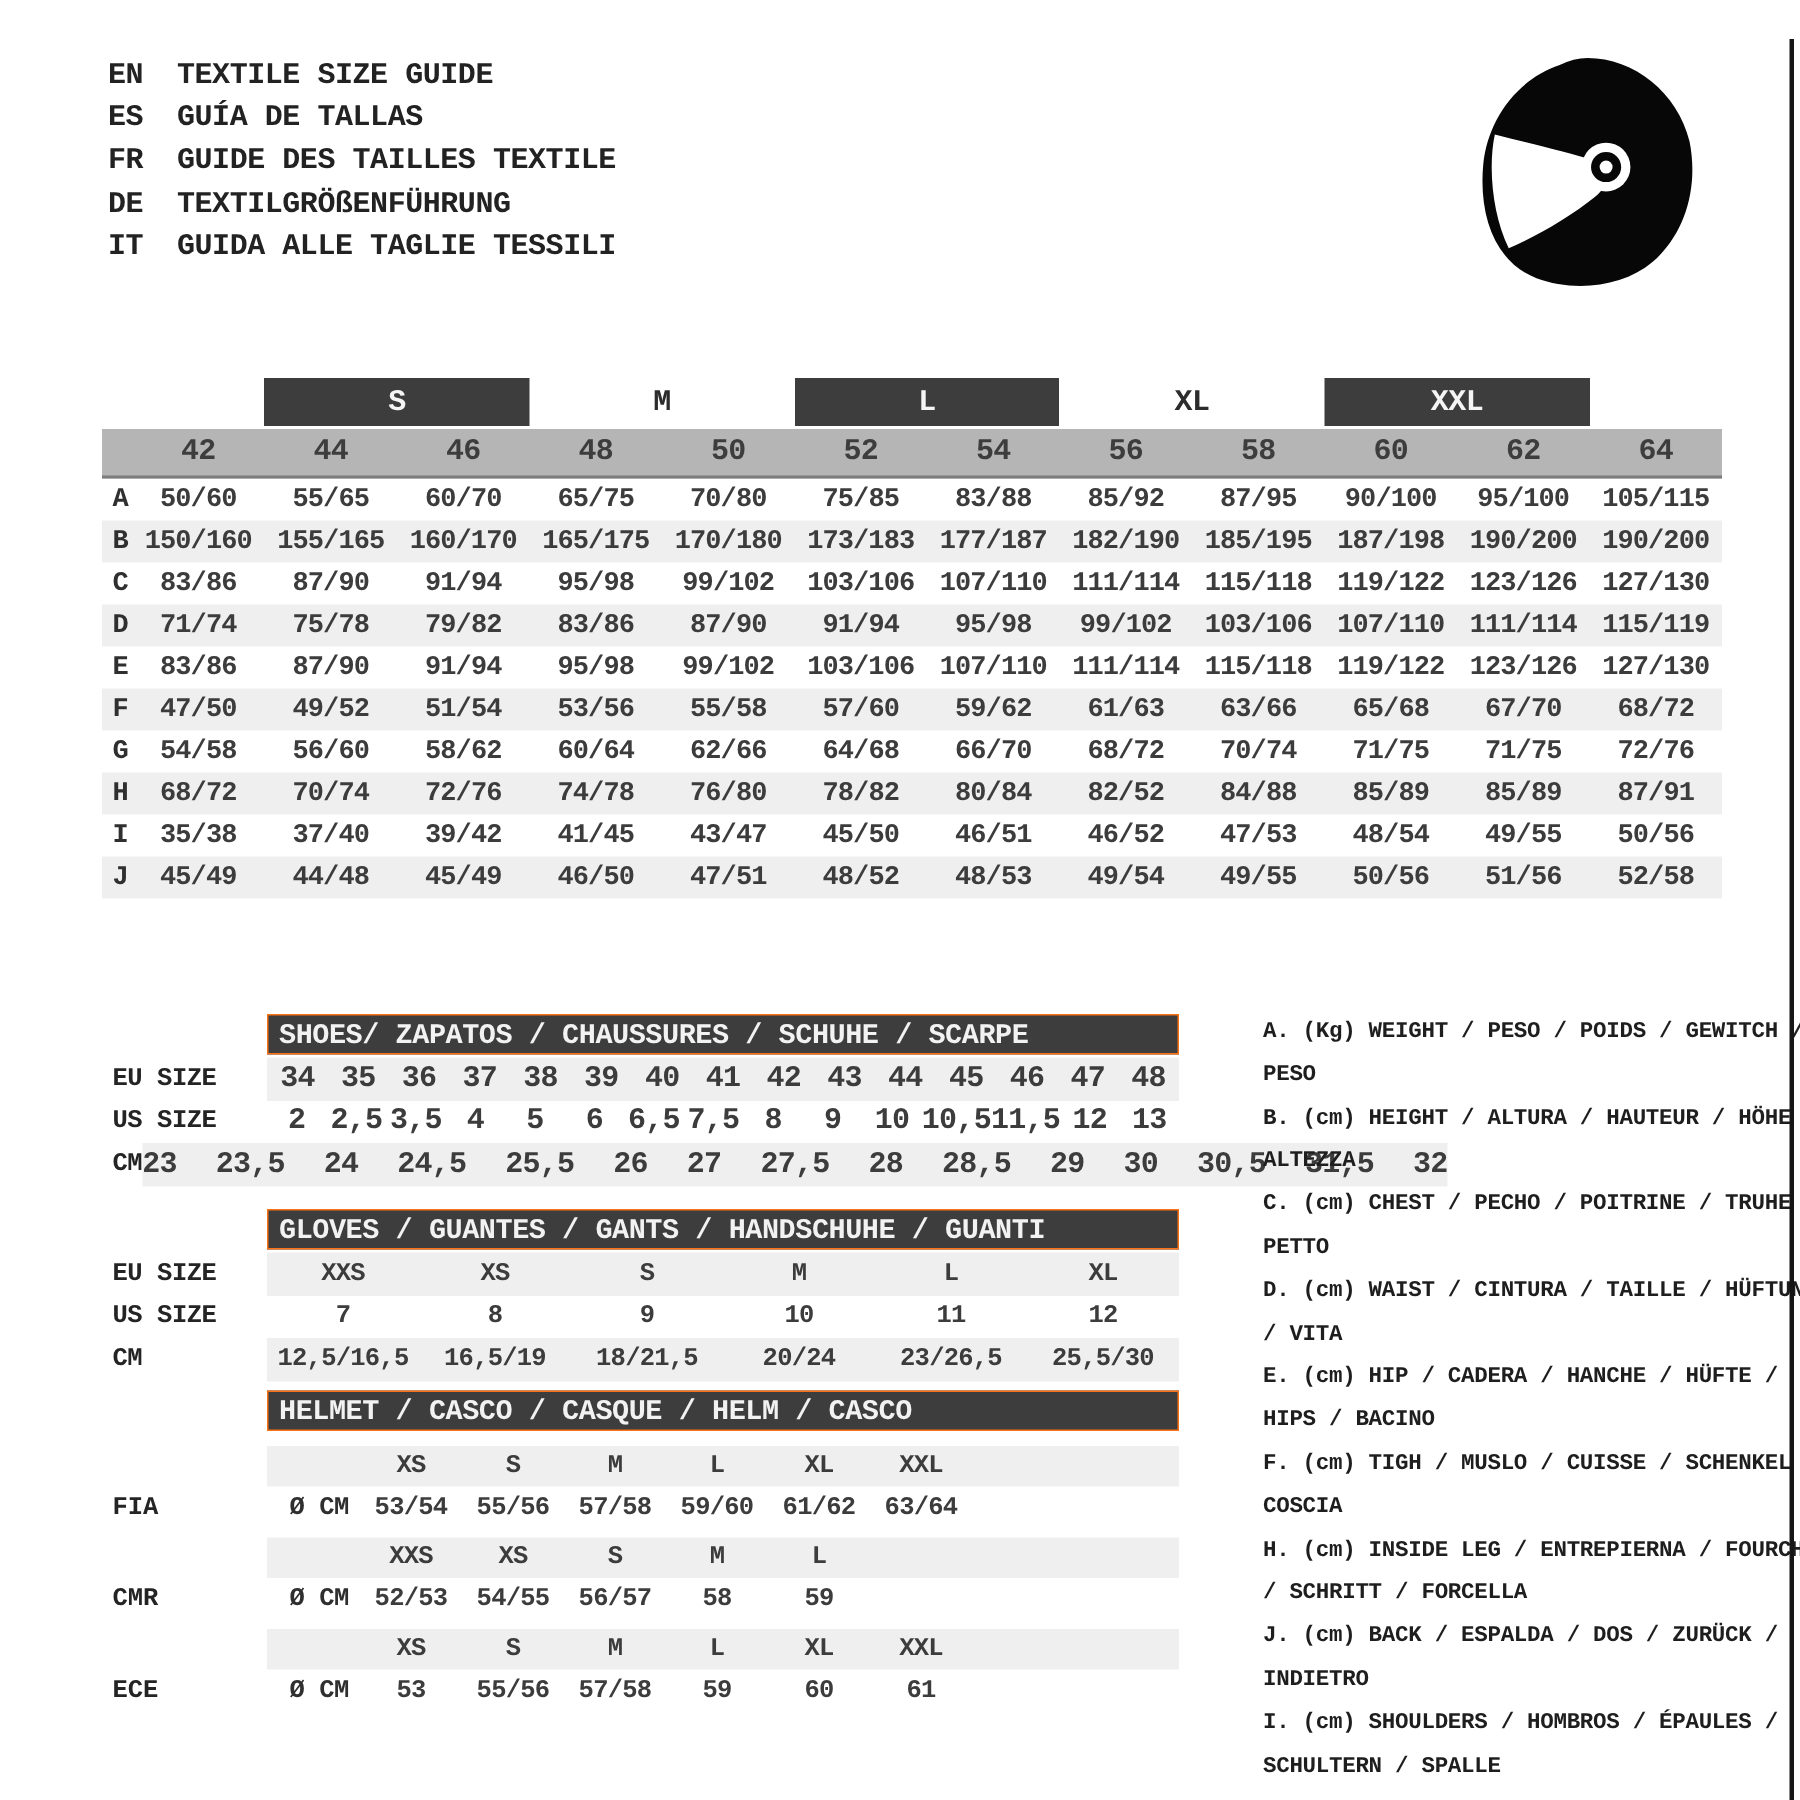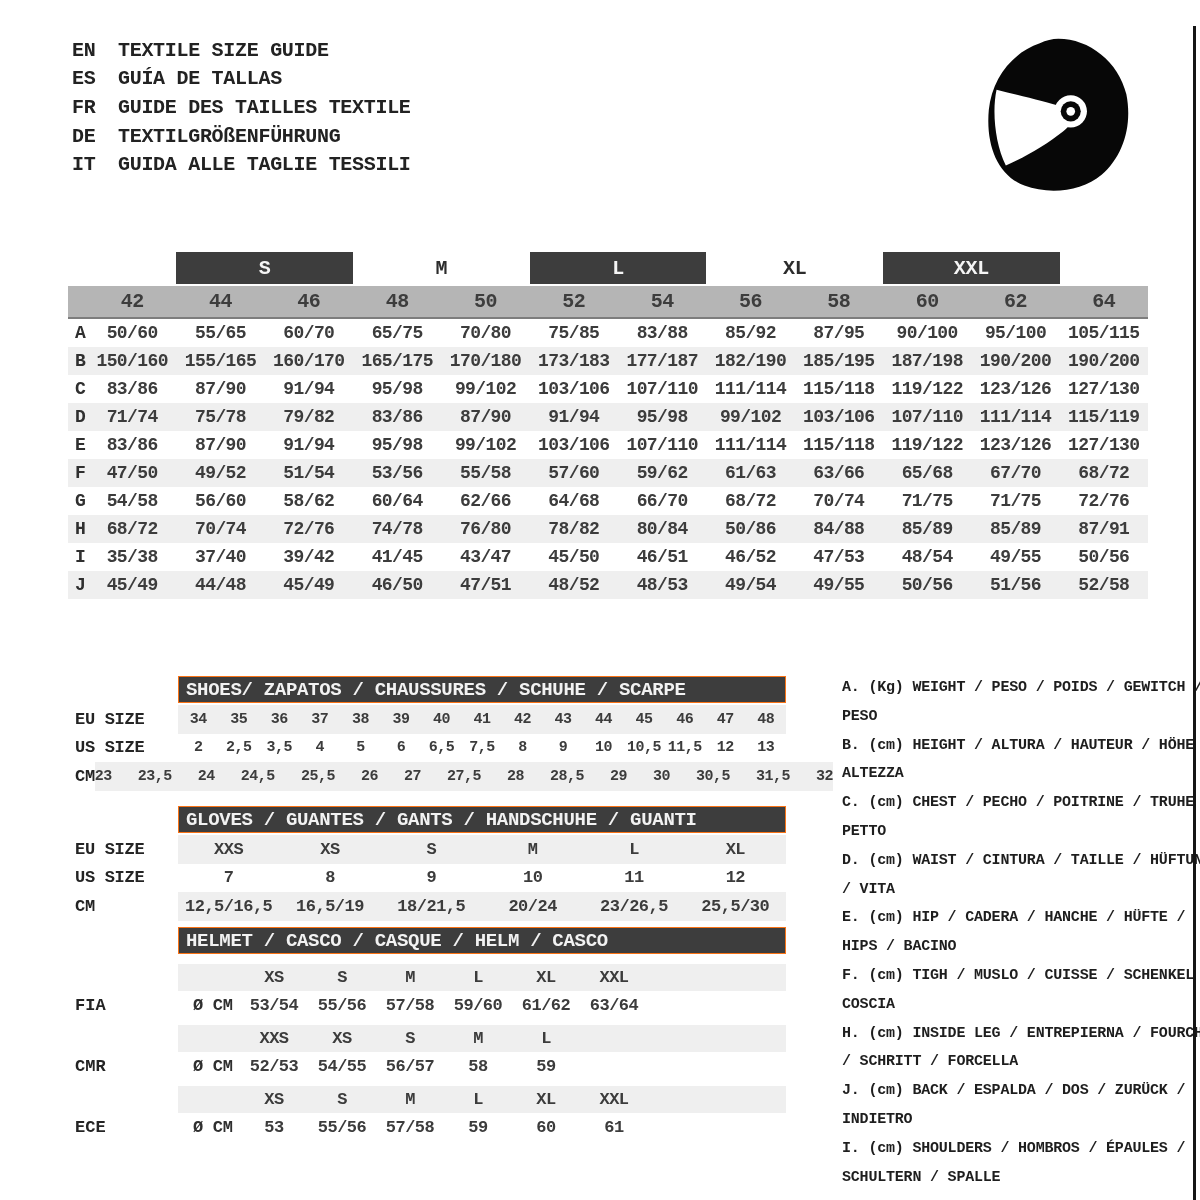--- a/index.html
+++ b/index.html
@@ -36,21 +36,21 @@
   .section{position:absolute;left:68px;width:718px;}
   .sec-bar{margin-left:110px;height:27px;background:#3d3d3d;border:1px solid #f97316;
            display:flex;align-items:center;padding-left:7px;box-sizing:border-box;
            color:#f2f2f2;font-size:19px;font-weight:700;letter-spacing:-0.3px;margin-bottom:2px;}
   .s-row{display:flex;height:28.5px;align-items:stretch;justify-content:space-between;}
   .s-label{width:110px;display:flex;align-items:center;padding-left:7px;box-sizing:border-box;
            font-size:17px;font-weight:700;color:#242424;letter-spacing:-0.3px;}
   .s-vals{flex:1;display:grid;align-items:center;}
   .s-vals.alt{background:#efefef;}
   .s-cell{text-align:center;font-weight:700;color:#3c3c3c;letter-spacing:-0.5px;}
-  .shoes .s-cell{font-size:15px;}
+  .shoes .s-cell{font-size:20px;}
   .gloves .s-cell{font-size:17px;}
 
   
   .h-sizes{margin-left:110px;height:27px;background:#efefef;display:grid;
            grid-template-columns:62px repeat(6,68px) 1fr;align-items:center;}
   .h-vals{display:grid;grid-template-columns:110px 62px repeat(6,68px) 1fr;height:28px;align-items:center;}
   .h-cell{text-align:center;font-size:17px;font-weight:700;color:#3c3c3c;letter-spacing:-0.5px;}
   .h-unit{font-size:17px;font-weight:700;color:#2f2f2f;padding-left:15px;letter-spacing:-0.3px;}
   .h-label{font-size:17px;font-weight:700;color:#242424;padding-left:7px;}
   .h-gap{height:6px;}
@@ -227,21 +227,21 @@
         </div>
         <div class="grid13 t-row alt">
           <div class="rlabel">H</div>
           <div class="t-cell">68/72</div>
           <div class="t-cell">70/74</div>
           <div class="t-cell">72/76</div>
           <div class="t-cell">74/78</div>
           <div class="t-cell">76/80</div>
           <div class="t-cell">78/82</div>
           <div class="t-cell">80/84</div>
-          <div class="t-cell">50/86</div>
+          <div class="t-cell">82/52</div>
           <div class="t-cell">84/88</div>
           <div class="t-cell">85/89</div>
           <div class="t-cell">85/89</div>
           <div class="t-cell">87/91</div>
         </div>
         <div class="grid13 t-row">
           <div class="rlabel">I</div>
           <div class="t-cell">35/38</div>
           <div class="t-cell">37/40</div>
           <div class="t-cell">39/42</div>

